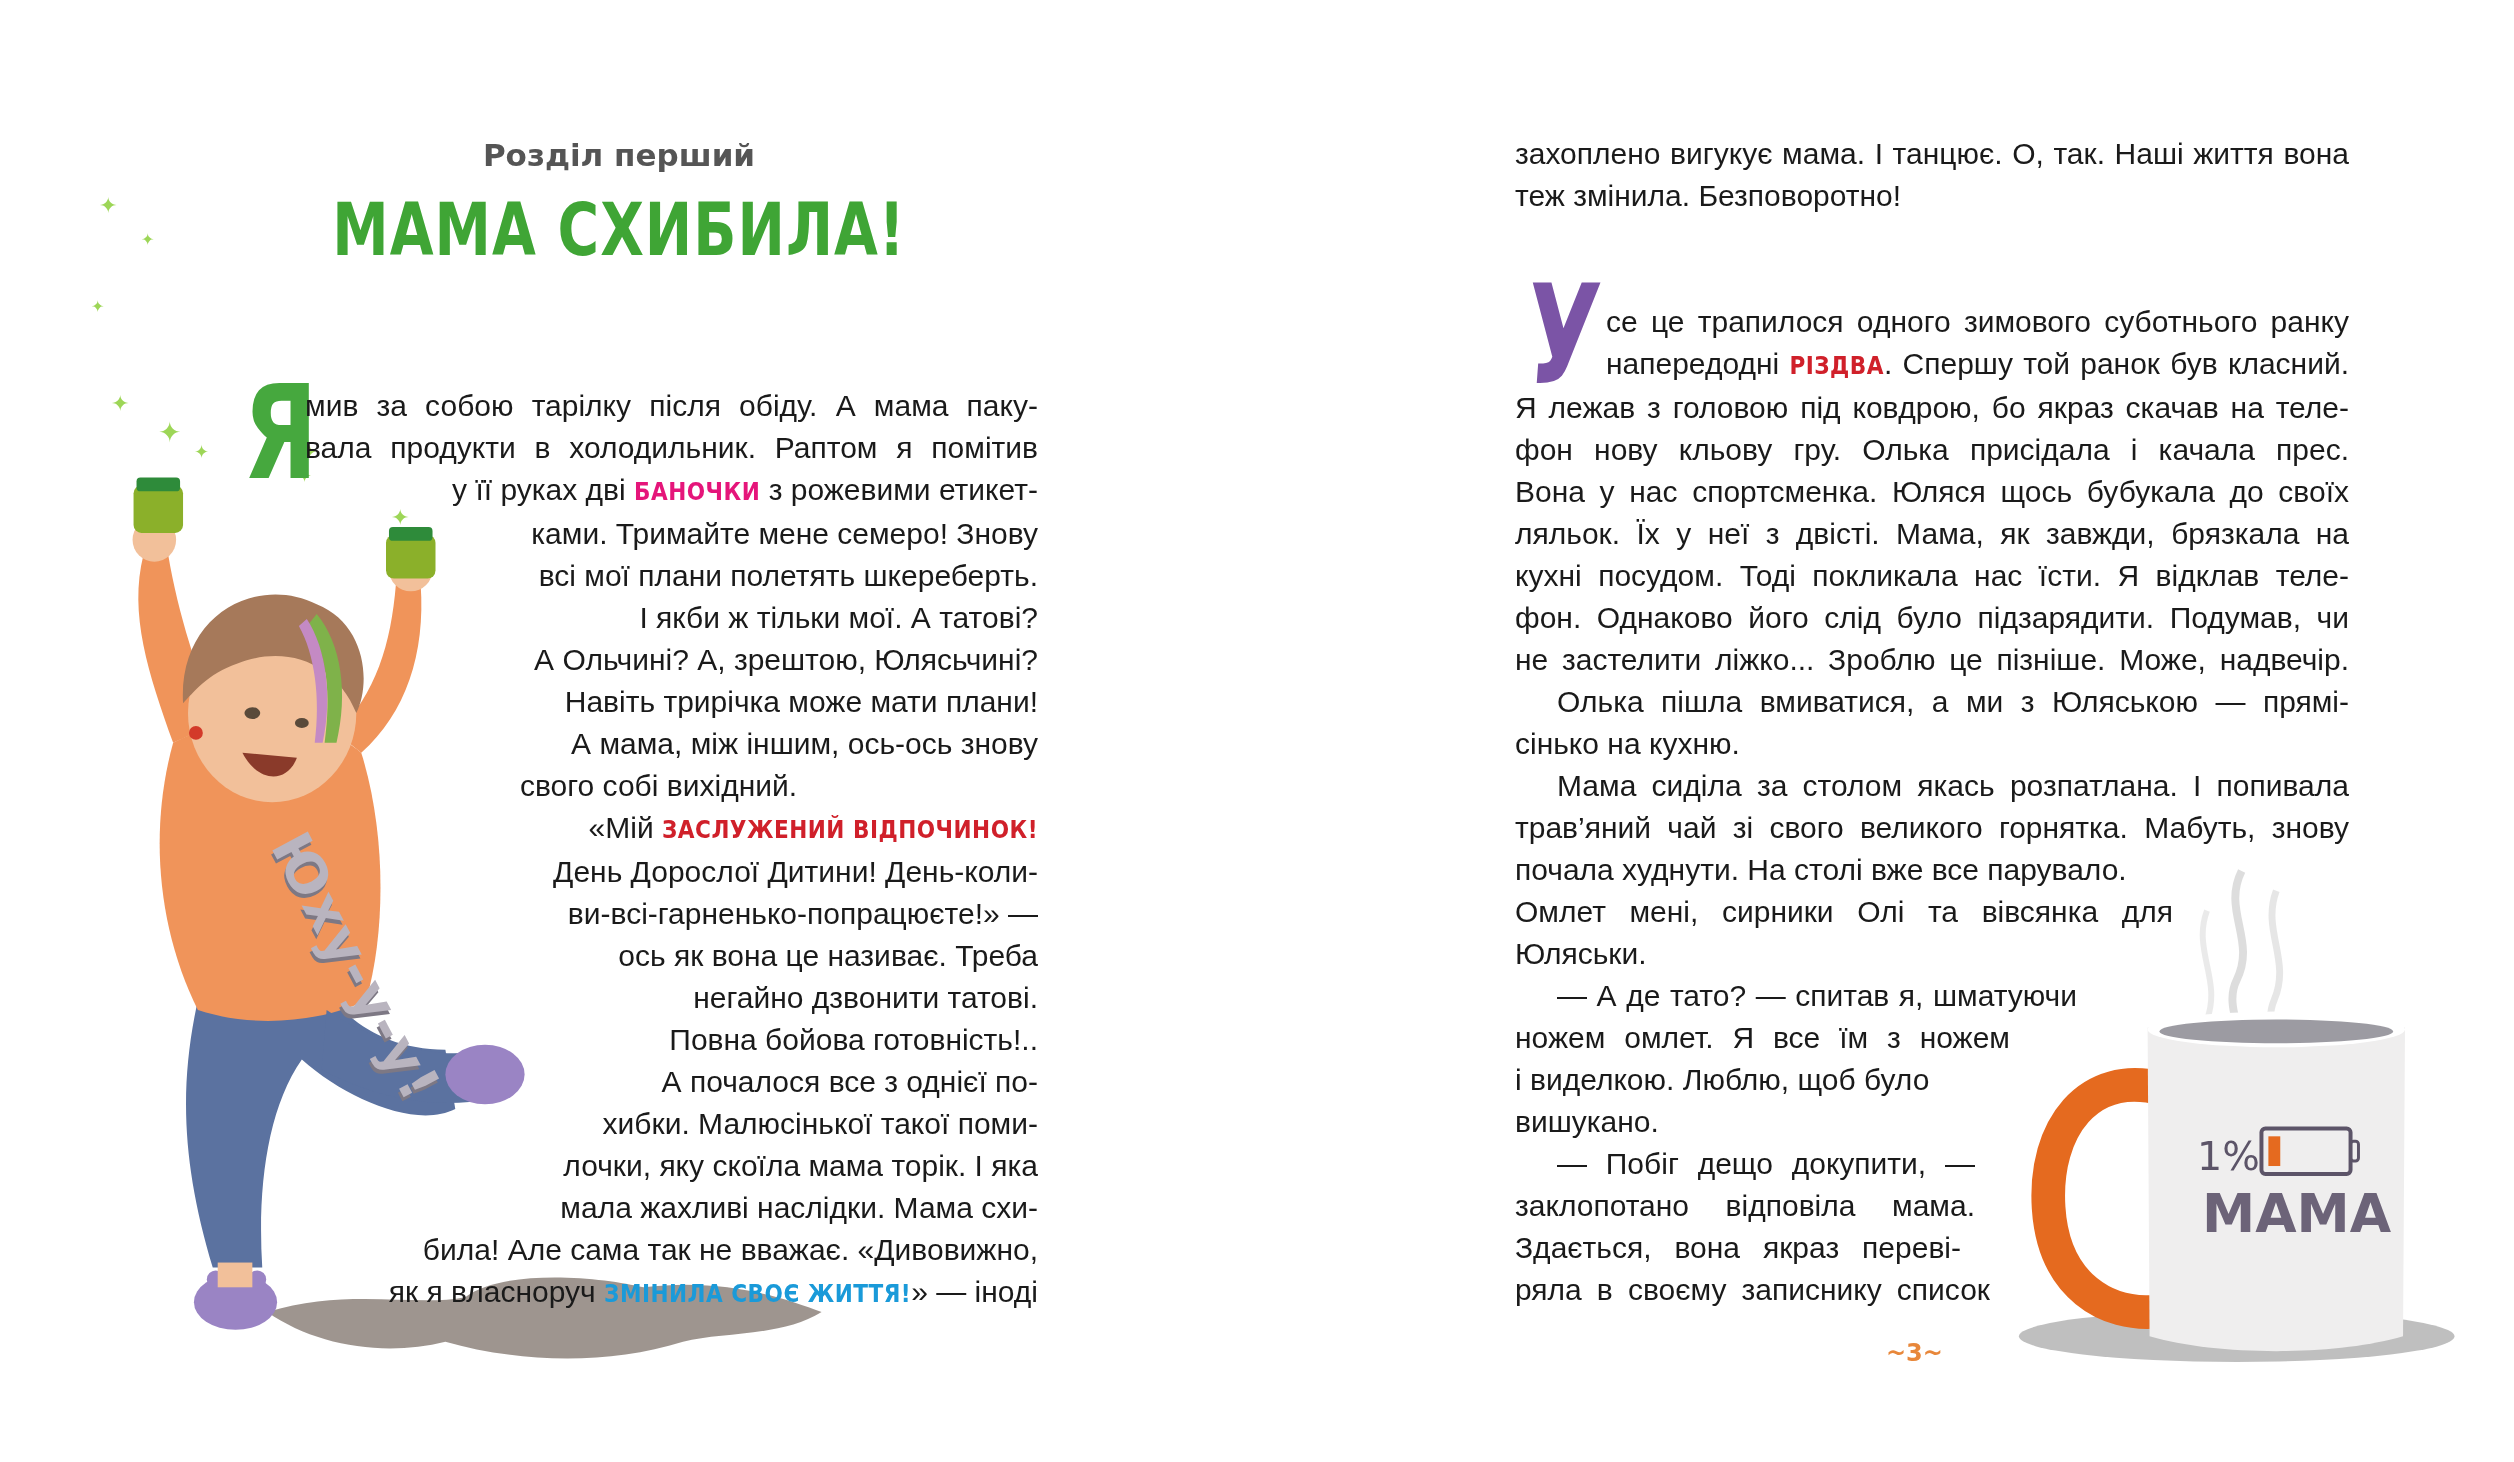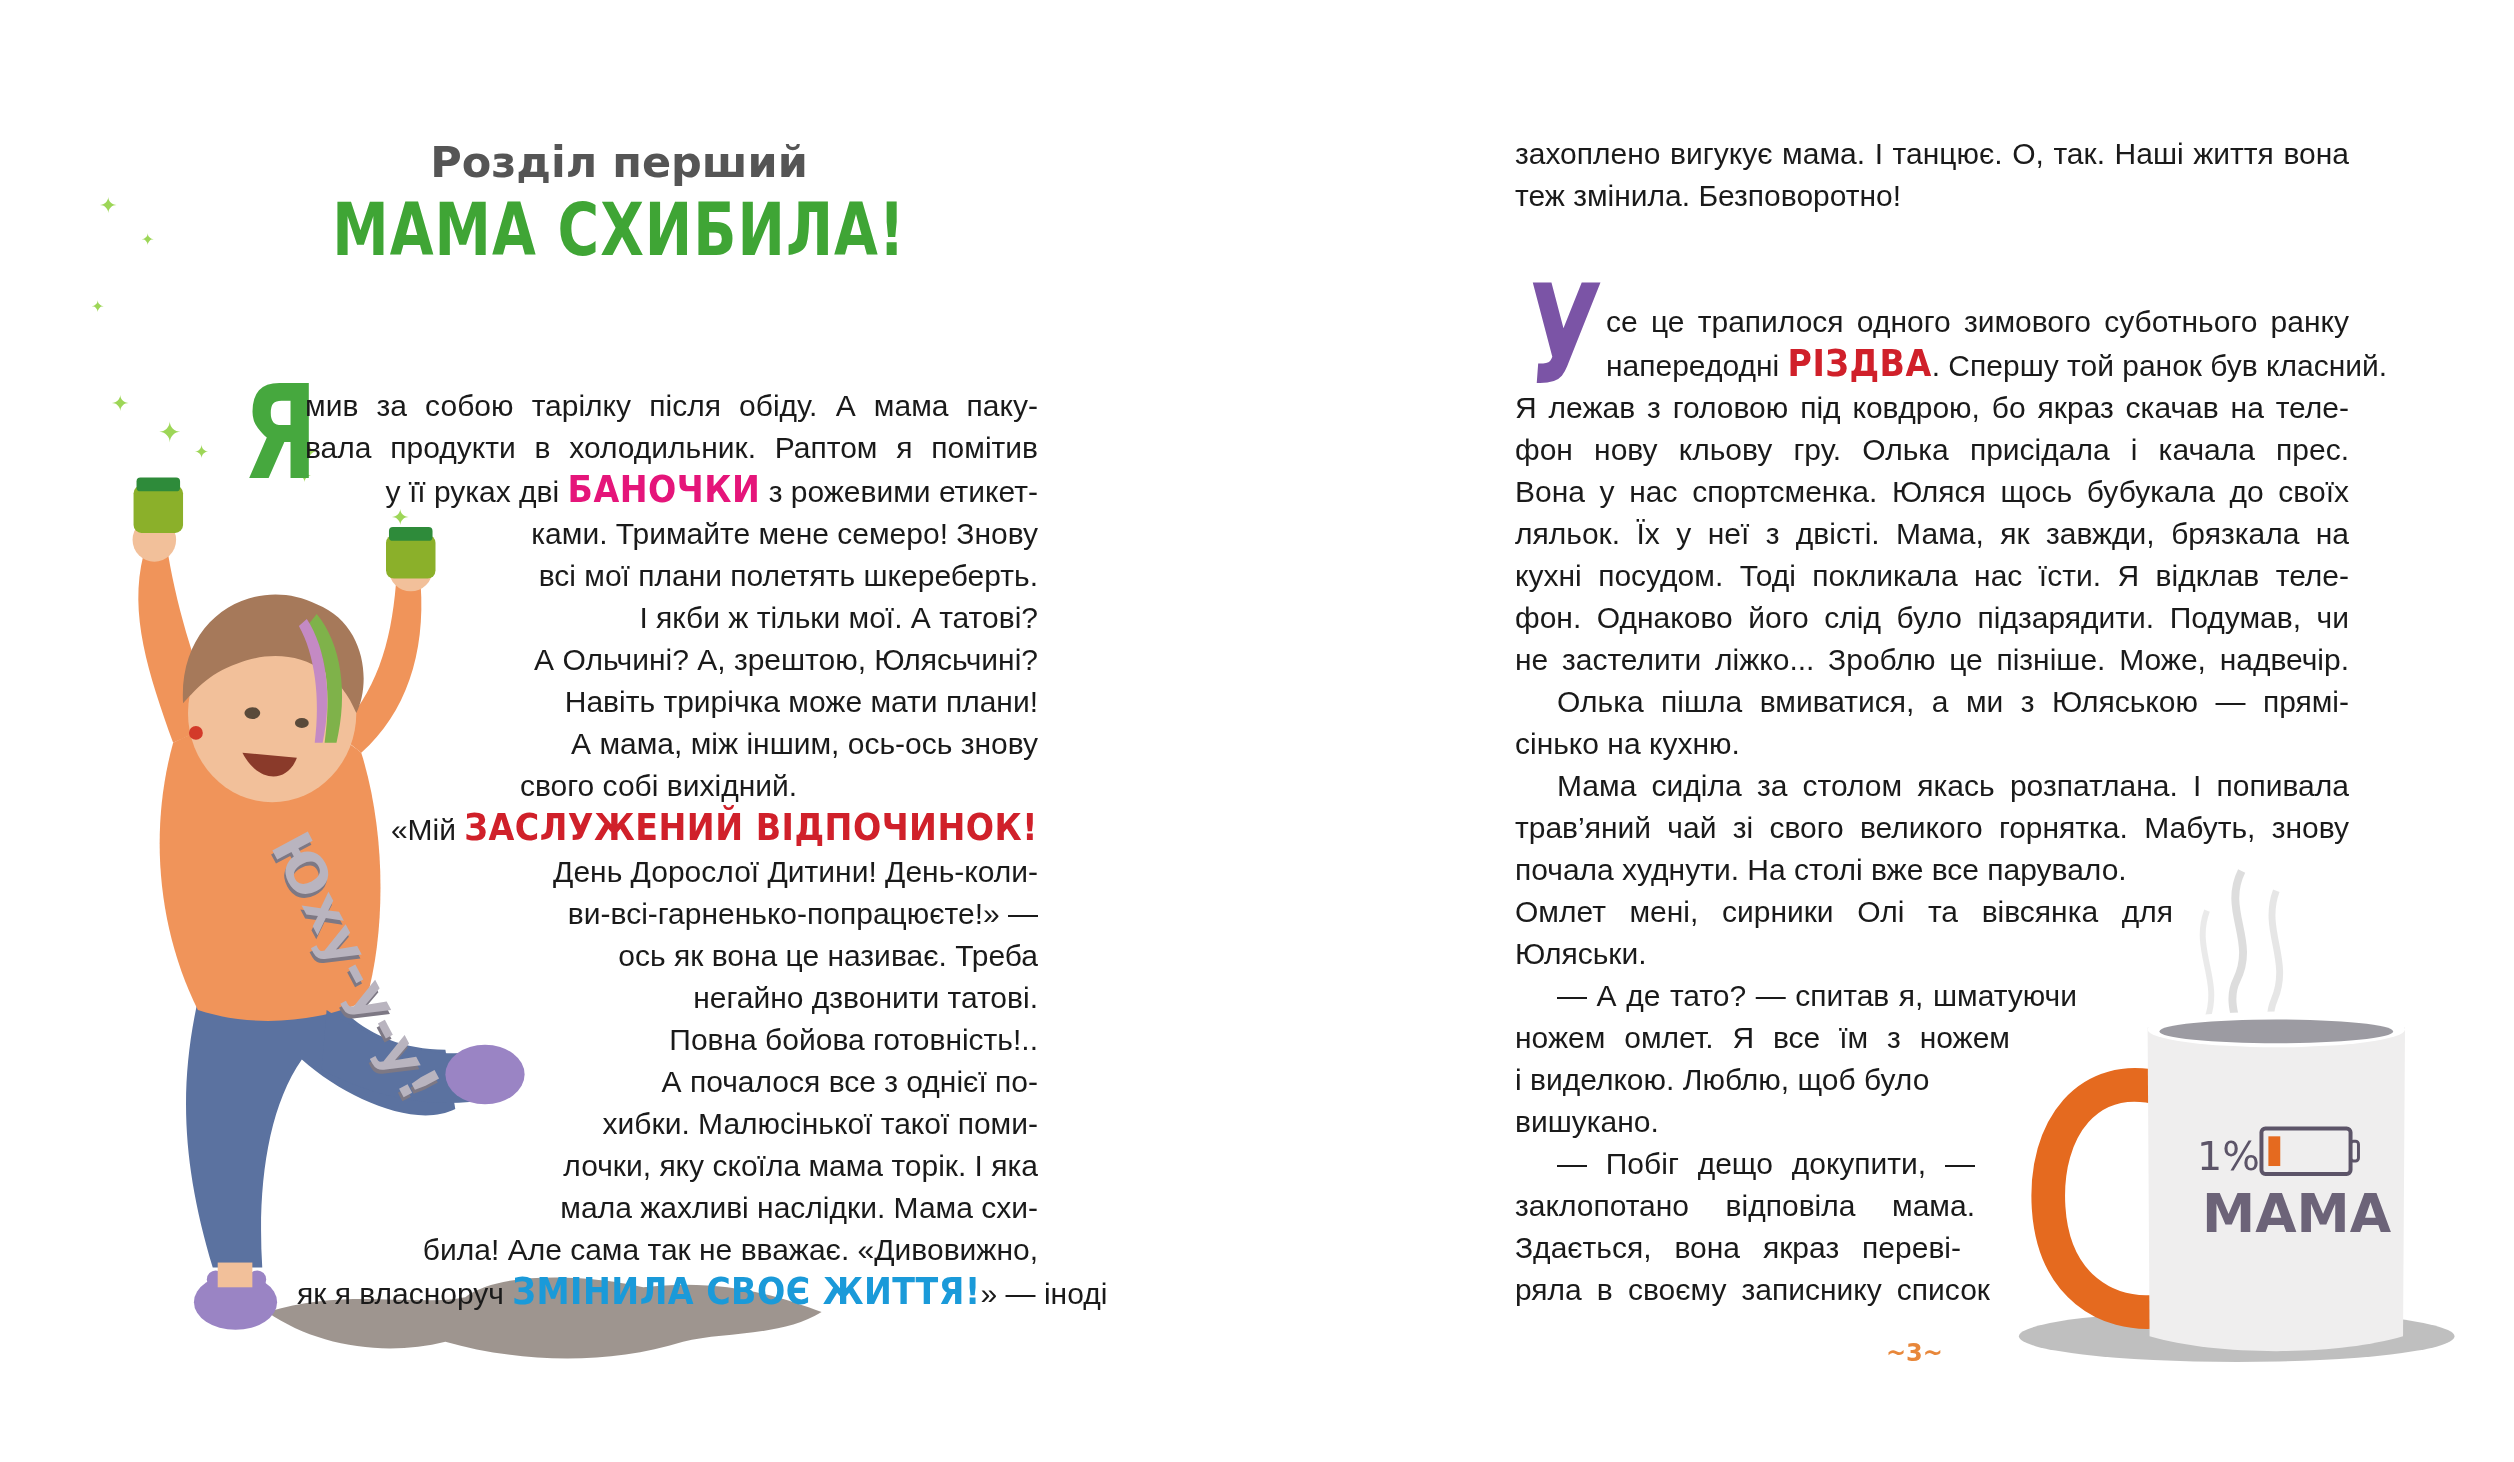--- a/index.html
+++ b/index.html
@@ -3,21 +3,21 @@
 <meta charset="utf-8">
 <style>
   html, body { margin:0; padding:0; background:#ffffff; }
   body { width:2515px; height:1462px; position:relative; overflow:hidden;
          font-family:"Liberation Sans", sans-serif; color:#1a1a1a; }
   .page { position:absolute; top:0; height:1462px; }
   #left-page { left:0; width:1257px; }
   #right-page { left:1257px; width:1257px; }
 
   .chapter-label { position:absolute; left:0; width:1238px; top:137px; text-align:center;
-    font-family:"DejaVu Sans", sans-serif; font-weight:bold; font-size:43px; color:#555555; }
+    font-family:"DejaVu Sans", sans-serif; font-weight:bold; font-size:31px; color:#555555; }
   .chapter-title { position:absolute; left:0; width:1238px; top:188px; text-align:center;
     font-family:"DejaVu Sans Condensed","DejaVu Sans", sans-serif; font-weight:bold;
     font-size:63px; letter-spacing:1px; color:#3fa535; text-transform:uppercase;
     transform:scaleY(1.15); transform-origin:top center; }
 
   .text { font-family:"Liberation Sans", sans-serif; font-size:30px; line-height:42px;
           color:#1a1a1a; font-stretch:condensed; }
   .line { display:block; white-space:nowrap; }
   .r { text-align:right; }
   .j { text-align:justify; text-align-last:justify; }
@@ -25,21 +25,21 @@
 
   #left-text { position:absolute; left:297px; width:741px; top:385px; }
   #right-text { position:absolute; left:1515px; width:834px; top:133px; }
 
   .dropcap-ya { position:absolute; left:243px; top:356px; font-family:"DejaVu Sans", sans-serif;
     font-weight:bold; font-size:97px; color:#46a83e; transform:scaleY(1.35); transform-origin:top left; }
   .dropcap-u { position:absolute; left:1533px; top:255px; font-family:"DejaVu Sans", sans-serif;
     font-weight:bold; font-size:95px; color:#7b54a6; transform:scaleY(1.45) skewX(-6deg); transform-origin:top left; }
 
   .hl { font-family:"DejaVu Sans", sans-serif; font-weight:bold; text-transform:uppercase;
-        font-size:37px; letter-spacing:0.5px; }
+        font-size:24px; letter-spacing:0.5px; }
   .hl-pink { color:#e5157a; }
   .hl-red { color:#d0202a;text-align:center; }
   .hl-blue { color:#1a9ad9; }
 
   .page-number { position:absolute; left:1886px; top:1339px; font-family:"DejaVu Sans", sans-serif;
     font-size:24px; font-weight:bold; color:#e8873a; }
 
   
   .illus { position:absolute; }
   .sparkle { position:absolute; color:#8ccf3a; font-size:22px; opacity:0.85; }

